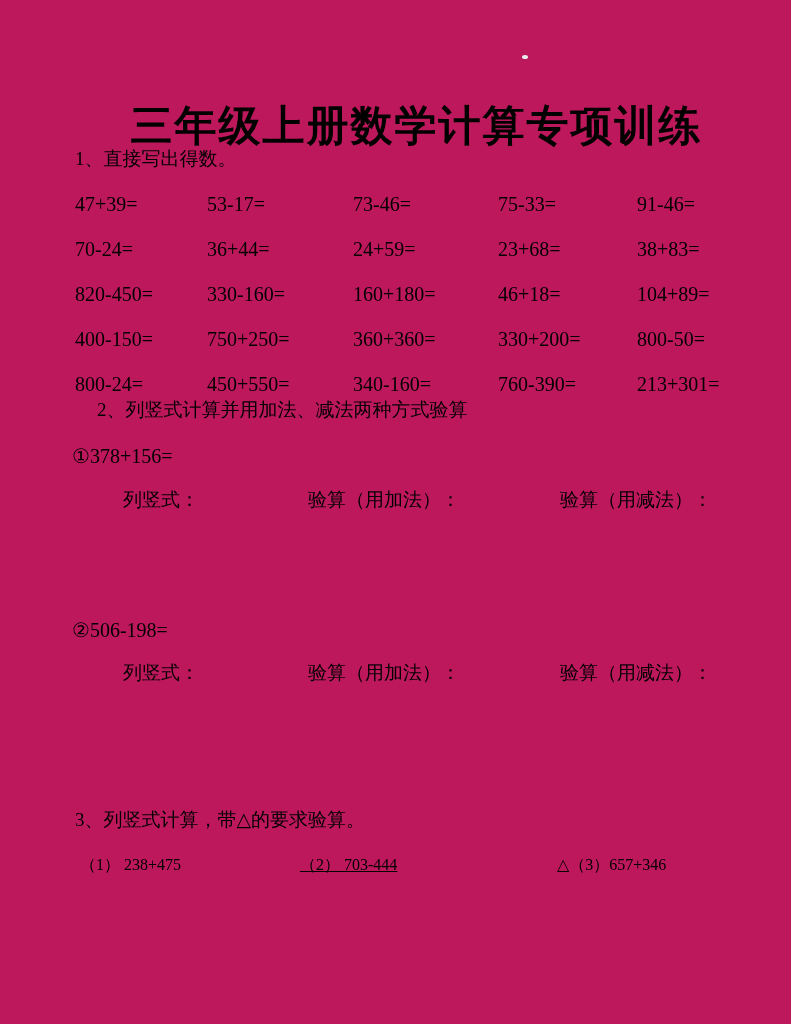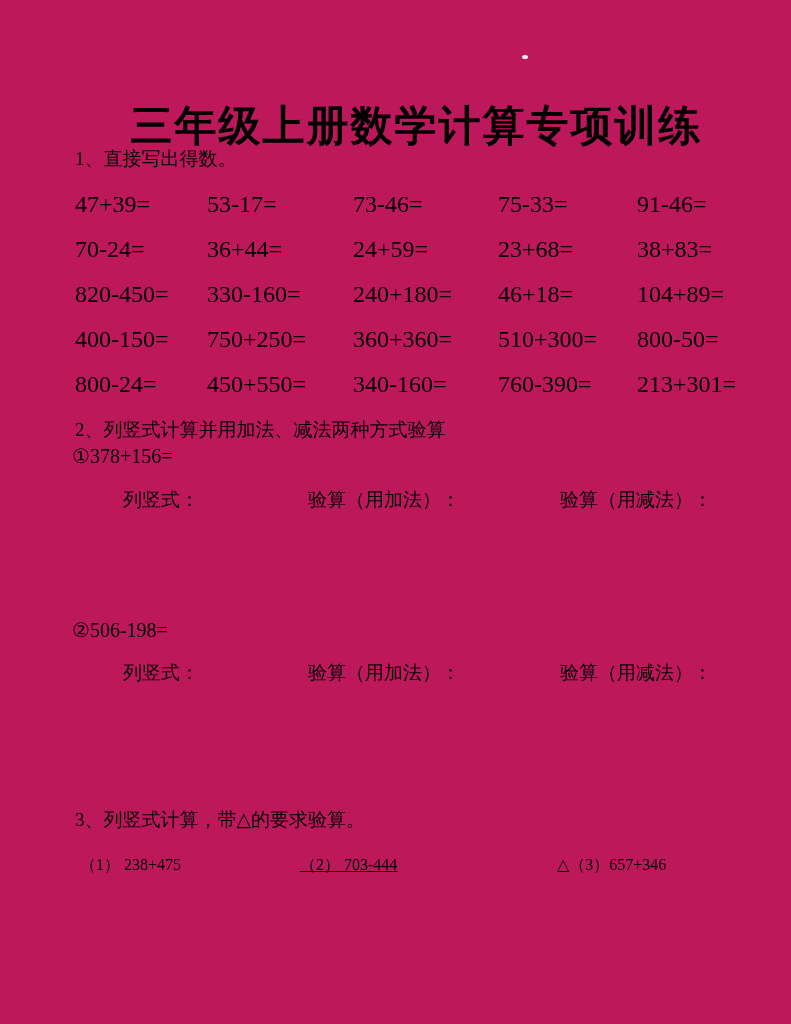--- a/index.html
+++ b/index.html
@@ -37,24 +37,24 @@
     white-space: nowrap;
   }
   .s1-heading { top: 146px; }
   .oral-grid {
     position: absolute;
     left: 75px;
     top: 182px;
     display: grid;
     grid-template-columns: 132px 146px 145px 139px auto;
     line-height: 45px;
-    font-size: 24px;
+    font-size: 20px;
   }
   .oral-grid span { white-space: nowrap; }
-  .s2-heading { top: 417px; }
+  .s2-heading { top: 397px; margin-left: 22px; }
   .expr {
     position: absolute;
     left: 72px;
     font-size: 20px;
     white-space: nowrap;
   }
   .expr-1 { top: 444px; }
   .expr-2 { top: 618px; }
   .labels-row {
     position: absolute;
@@ -103,27 +103,27 @@
     <span>73-46=</span>
     <span>75-33=</span>
     <span>91-46=</span>
     <span>70-24=</span>
     <span>36+44=</span>
     <span>24+59=</span>
     <span>23+68=</span>
     <span>38+83=</span>
     <span>820-450=</span>
     <span>330-160=</span>
-    <span>240+180=</span>
+    <span>160+180=</span>
     <span>46+18=</span>
     <span>104+89=</span>
     <span>400-150=</span>
     <span>750+250=</span>
     <span>360+360=</span>
-    <span>510+300=</span>
+    <span>330+200=</span>
     <span>800-50=</span>
     <span>800-24=</span>
     <span>450+550=</span>
     <span>340-160=</span>
     <span>760-390=</span>
     <span>213+301=</span>
   </div>
 
   <div class="heading s2-heading">2、列竖式计算并用加法、减法两种方式验算</div>
 

